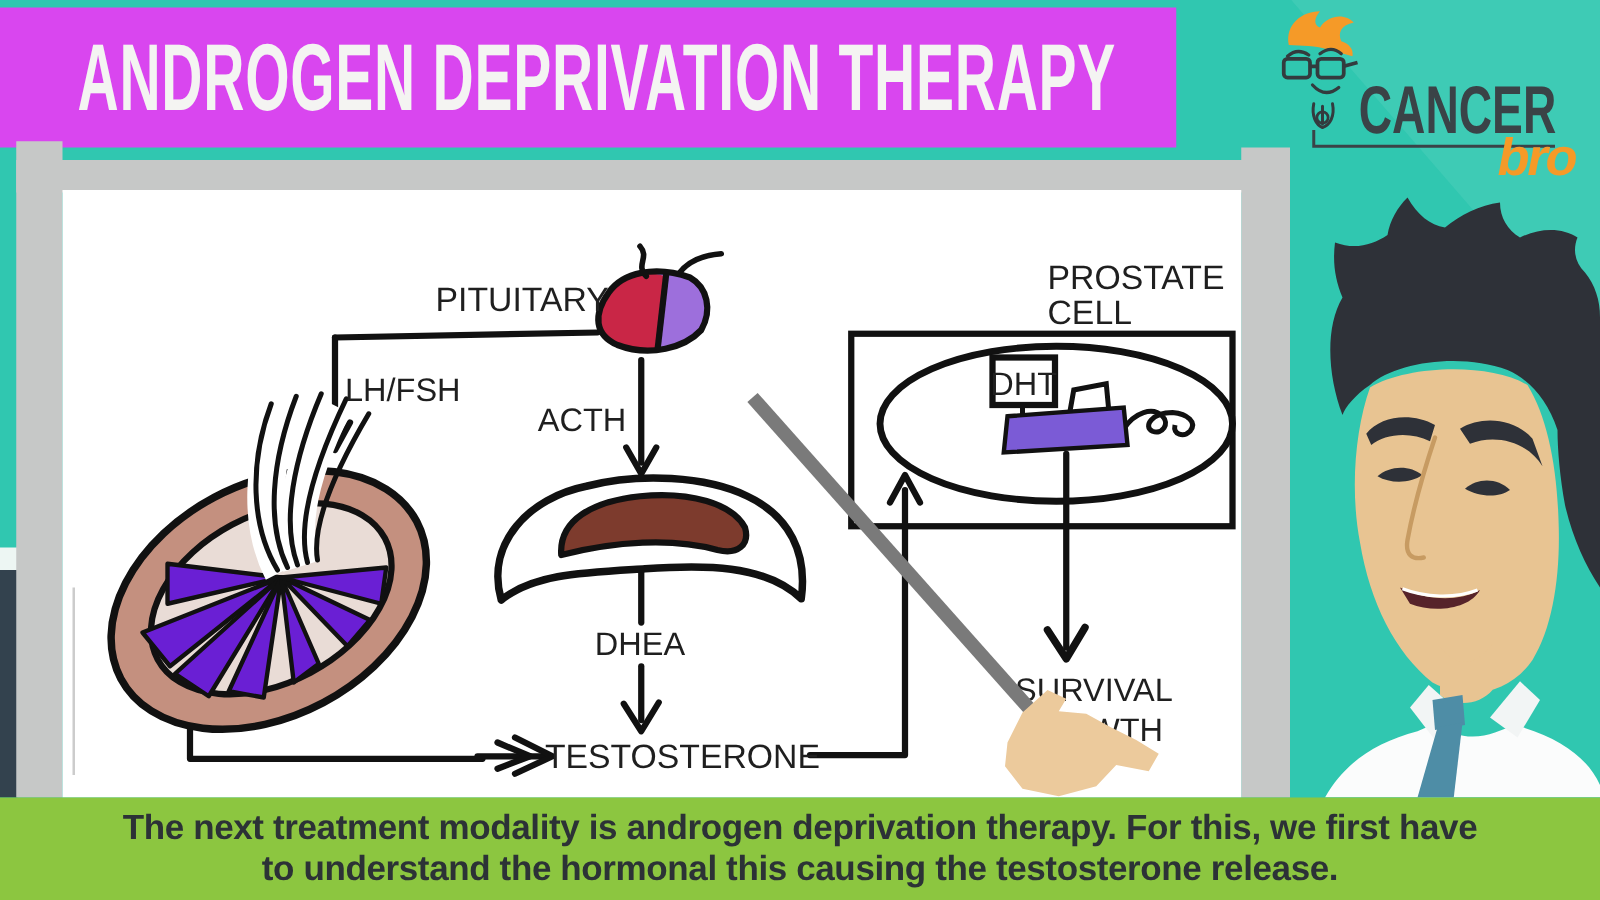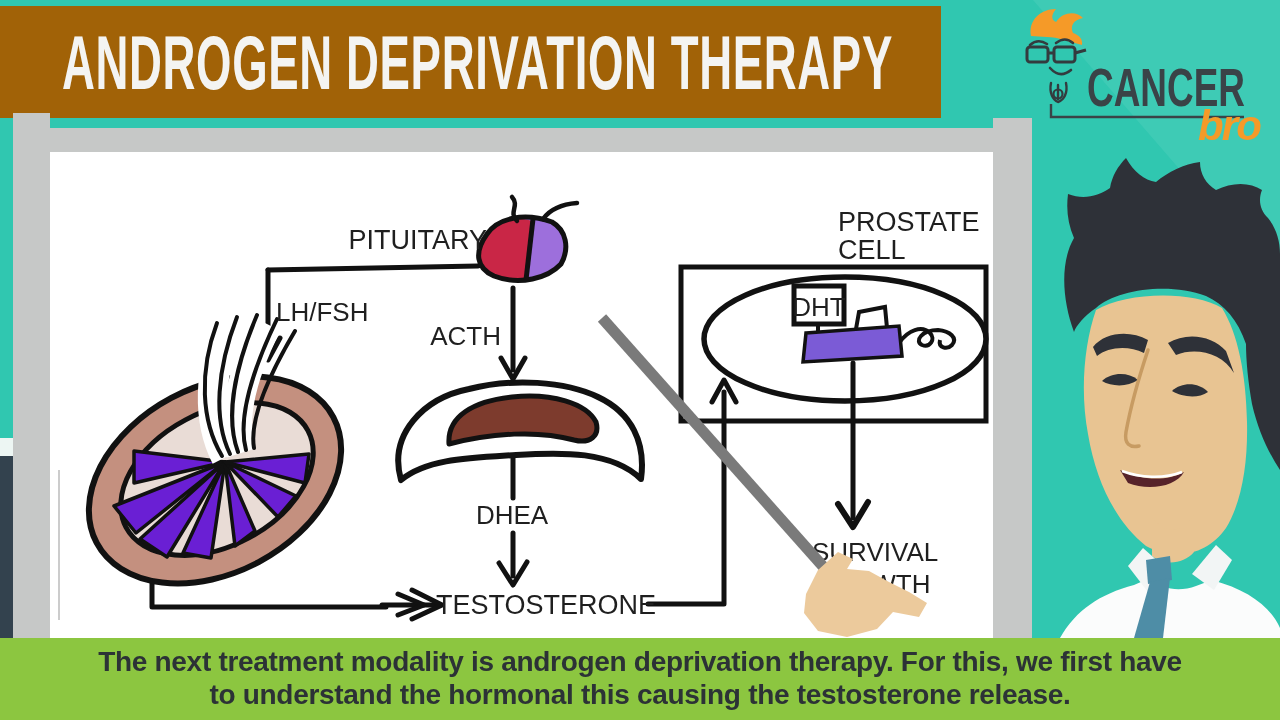--- a/index.html
+++ b/index.html
@@ -8,21 +8,21 @@
     background:#30c7b0;font-family:"Liberation Sans",sans-serif;
   }
   .abs{position:absolute;}
   
   .bg-sweep{left:900px;top:0;width:380px;height:460px;
     background:rgba(255,255,255,.07);
     clip-path:polygon(35% 0,100% 0,100% 62%);}
   .edge-white{left:0;top:438px;width:14px;height:20px;background:#edf6f3;}
   .edge-dark{left:0;top:456px;width:14px;height:182px;background:#33424e;}
   
-  .banner{left:0;top:6px;width:941px;height:112px;background:#a16207;text-align:center;}
+  .banner{left:0;top:6px;width:941px;height:112px;background:#d946ef;text-align:center;}
   .banner-text{
     position:absolute;left:62px;top:0;height:112px;line-height:114px;
     color:#f4f4f2;font-weight:bold;font-size:76px;white-space:nowrap;
     transform:scaleX(.60);transform-origin:left center;letter-spacing:1px;
   }
   
   .board-left{left:13px;top:113px;width:37px;height:525px;background:#c6c8c7;}
   .board-top{left:13px;top:128px;width:1019px;height:26px;background:#c6c8c7;}
   .board-right{left:993px;top:118px;width:39px;height:520px;background:#c6c8c7;}
   .paper{left:50px;top:152px;width:943px;height:486px;background:#ffffff;}

